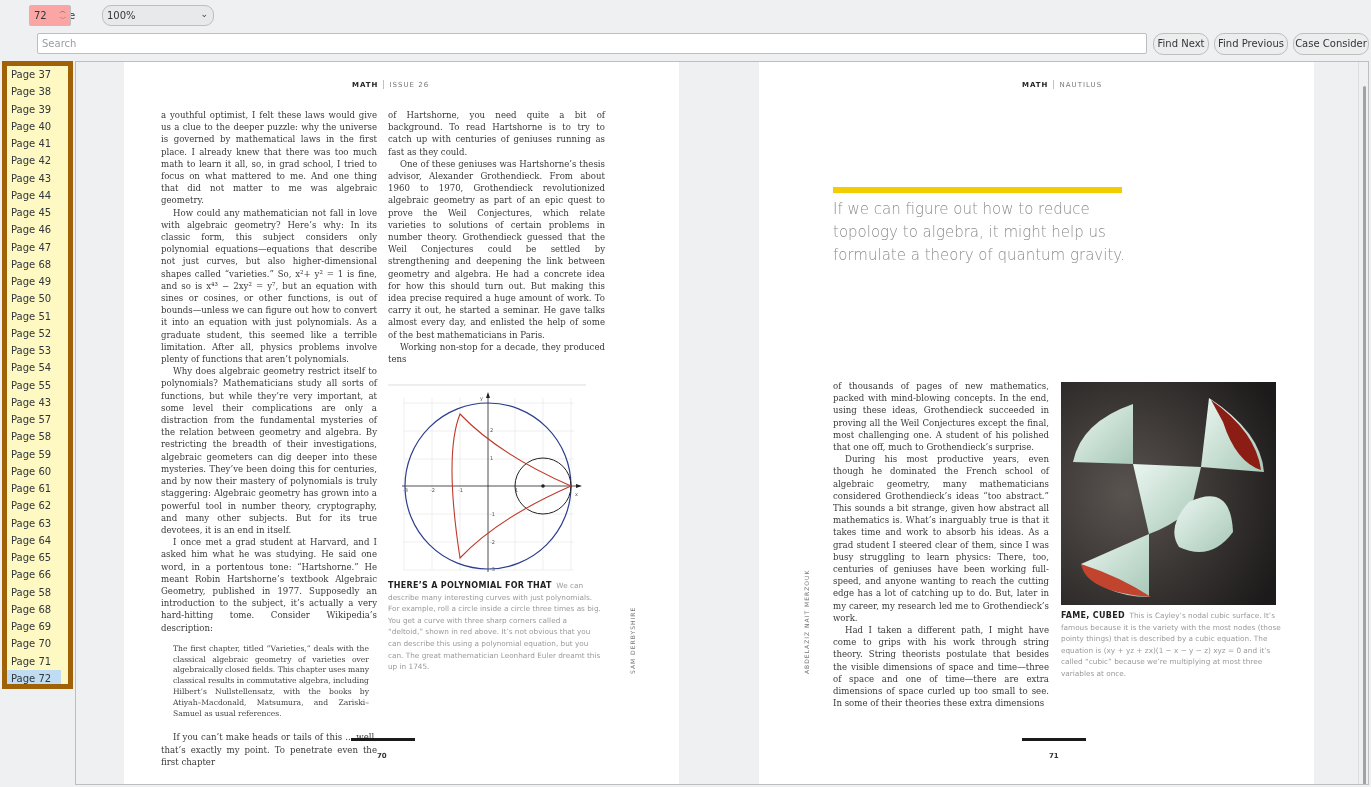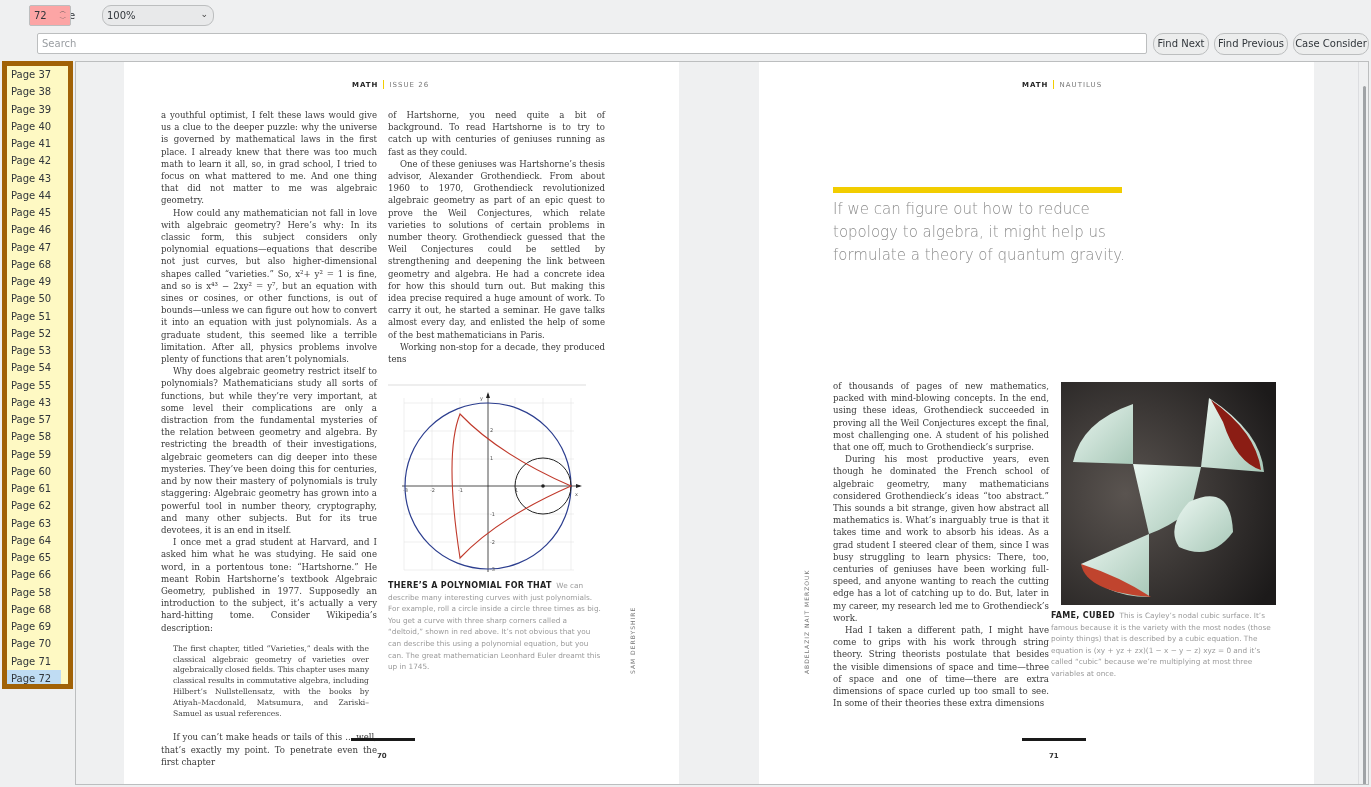--- a/index.html
+++ b/index.html
@@ -207,21 +207,21 @@
       <rect width="215" height="223" fill="url(#bg)"></rect>
       <path d="M72,22 Q20,40 12,80 L72,82 Z" fill="url(#cone)"></path>
       <path d="M148,16 Q200,50 203,90 L140,85 Z" fill="url(#cone)"></path>
       <path d="M150,18 Q195,50 200,88 Q175,80 162,40 Z" fill="#8b1d14"></path>
       <path d="M72,82 L140,85 L130,128 Q108,145 88,152 Z" fill="url(#cone)"></path>
       <path d="M128,120 Q170,100 172,150 Q150,180 118,165 Q105,145 128,120 Z" fill="url(#cone)"></path>
       <path d="M88,152 L20,182 Q40,215 88,215 Z" fill="url(#cone)"></path>
       <path d="M20,182 Q25,210 90,215 Q60,195 20,182 Z" fill="#c0442e"></path>
     </svg>
 
-    <div class="caption" style="left:292px;top:548px;width:222px;">
+    <div class="caption" style="left:302px;top:548px;width:222px;">
       <b>FAME, CUBED</b>&nbsp;
       <span>This is Cayley’s nodal cubic surface. It’s famous because it is the variety with the most nodes (those pointy things) that is described by a cubic equation. The equation is (xy + yz + zx)(1 − x − y − z) xyz = 0 and it’s called “cubic” because we’re multiplying at most three variables at once.</span>
     </div>
 
     <div class="credit" style="left:44px;top:612px;">ABDELAZIZ NAIT MERZOUK</div>
 
     <div class="folio-rule" style="left:263px;top:676px;"></div>
     <div class="folio" style="left:290px;top:690px;">71</div>
   </div>
 

